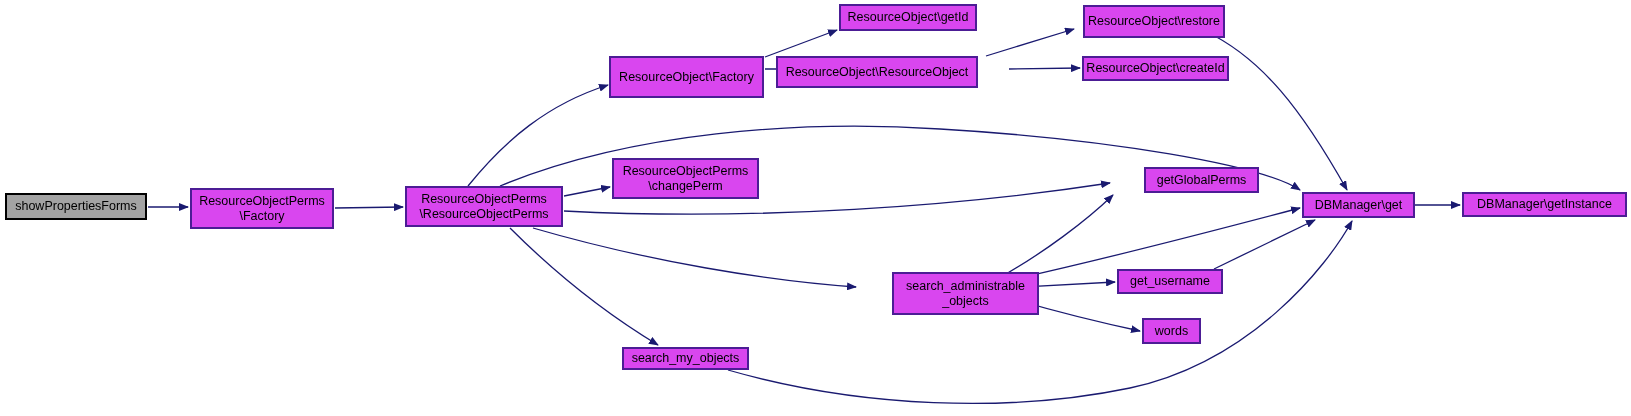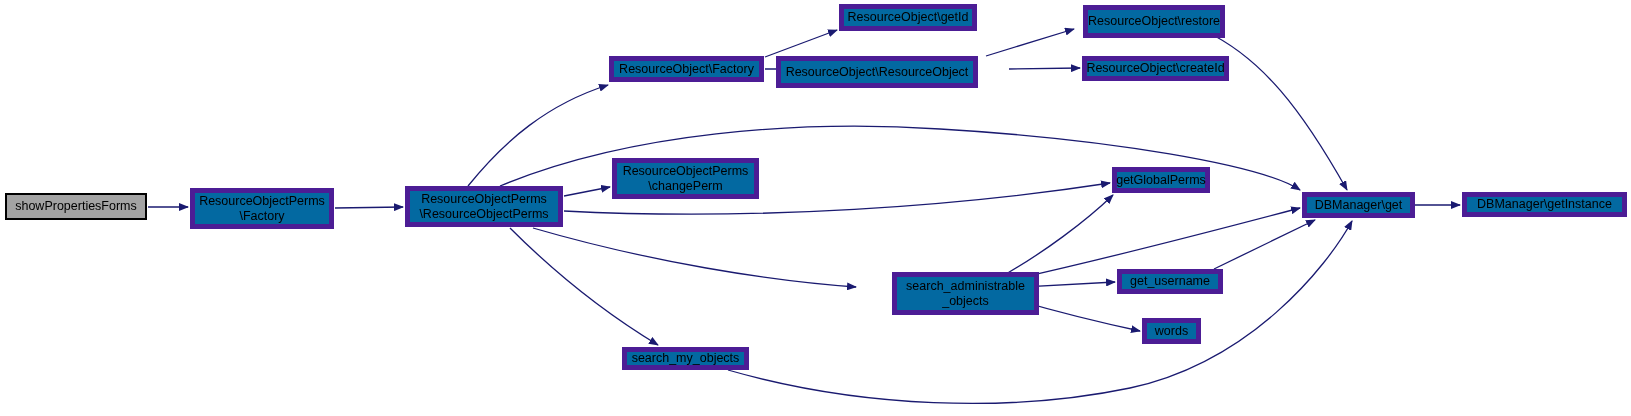--- a/index.html
+++ b/index.html
@@ -7,22 +7,22 @@
     position:relative;
     width:1631px;height:416px;
     background:#ffffff;
     font-family:"Liberation Sans","DejaVu Sans",sans-serif;
     overflow:hidden;
   }
   #edge-layer{position:absolute;left:0;top:0;width:1631px;height:416px;}
   .node{
     position:absolute;
     box-sizing:border-box;
-    background:#0369a1;
-    border:5px solid #4c1d95;
+    background:#d946ef;
+    border:2px solid #4c1d95;
     color:#000000;
     font-size:12.5px;
     line-height:15px;
     display:flex;
     align-items:center;
     justify-content:center;
     text-align:center;
     white-space:pre-line;
     cursor:pointer;
   }
@@ -66,34 +66,34 @@
   </svg>
 
   <div class="node highlight" style="left:5px;top:193px;width:142px;height:27px">showPropertiesForms</div>
 
   <div class="node" style="left:190px;top:188px;width:144px;height:41px">ResourceObjectPerms
 \Factory</div>
 
   <div class="node" style="left:405px;top:186px;width:158px;height:41px">ResourceObjectPerms
 \ResourceObjectPerms</div>
 
-  <div class="node" style="left:609px;top:56px;width:155px;height:26px">ResourceObject\Factory</div>
+  <div class="node" style="left:609px;top:56px;width:155px;height:42px">ResourceObject\Factory</div>
 
   <div class="node" style="left:839px;top:4px;width:138px;height:27px">ResourceObject\getId</div>
 
   <div class="node" style="left:776px;top:56px;width:202px;height:32px">ResourceObject\ResourceObject</div>
 
   <div class="node" style="left:1083px;top:5px;width:142px;height:33px">ResourceObject\restore</div>
 
   <div class="node" style="left:1082px;top:56px;width:147px;height:25px">ResourceObject\createId</div>
 
   <div class="node" style="left:612px;top:158px;width:147px;height:41px">ResourceObjectPerms
 \changePerm</div>
 
-  <div class="node" style="left:1112px;top:167px;width:98px;height:26px">getGlobalPerms</div>
+  <div class="node" style="left:1144px;top:167px;width:115px;height:26px">getGlobalPerms</div>
 
   <div class="node" style="left:1302px;top:192px;width:113px;height:26px">DBManager\get</div>
 
   <div class="node" style="left:1462px;top:192px;width:165px;height:25px">DBManager\getInstance</div>
 
   <div class="node" style="left:892px;top:272px;width:147px;height:43px">search_administrable
 _objects</div>
 
   <div class="node" style="left:1117px;top:269px;width:106px;height:25px">get_username</div>
 

